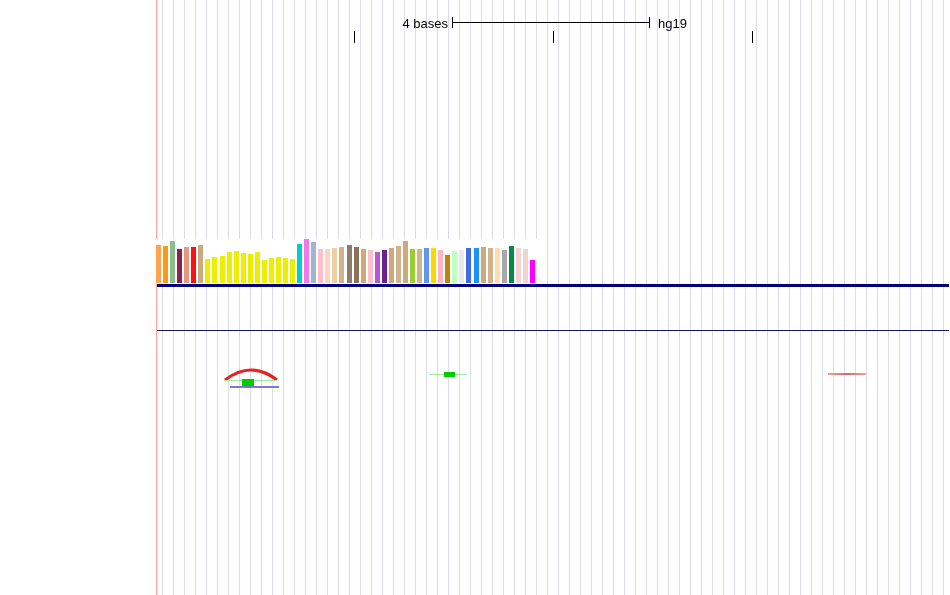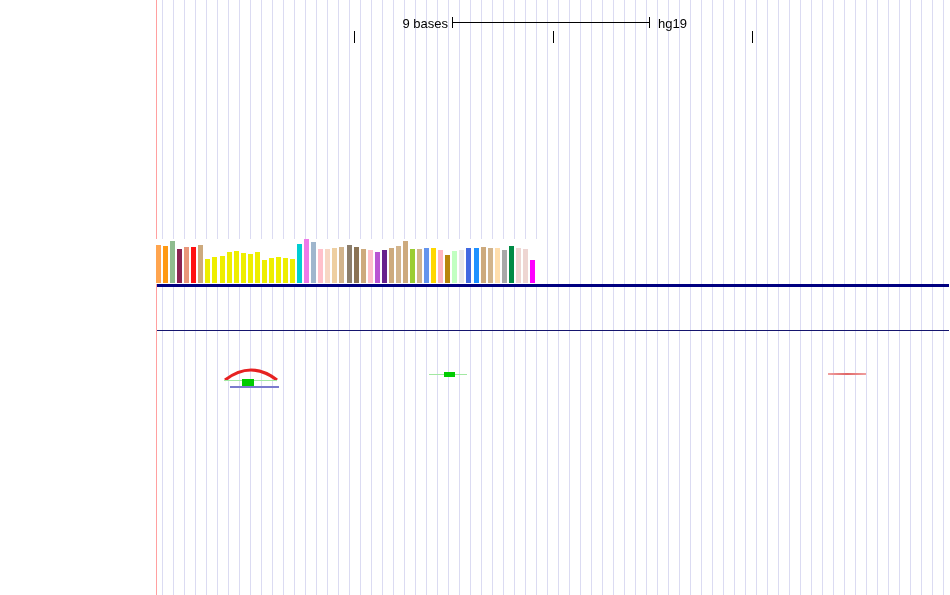--- a/index.html
+++ b/index.html
@@ -20,21 +20,21 @@
   .separator{position:absolute;left:157px;top:330px;width:792px;height:1px;background:#15156E;}
   .cons-arc{position:absolute;left:223px;top:367px;}
 </style>
 </head>
 <body>
 
 <div class="browser">
   <div class="grid"></div>
   <div class="pink-line" style="background: rgb(255, 160, 160);"></div>
 
-  <div class="scale-text">9 bases</div>
+  <div class="scale-text">4 bases</div>
   <div class="scale-line"></div>
   <div class="scale-tick-l"></div>
   <div class="scale-tick-r"></div>
   <div class="assembly">hg19</div>
 
   <div class="gtex-patch"></div>
 
   <div class="gene-line" style="background: rgb(0, 0, 128);"></div>
   <div class="separator" style="background: rgb(21, 21, 110);"></div>
 

